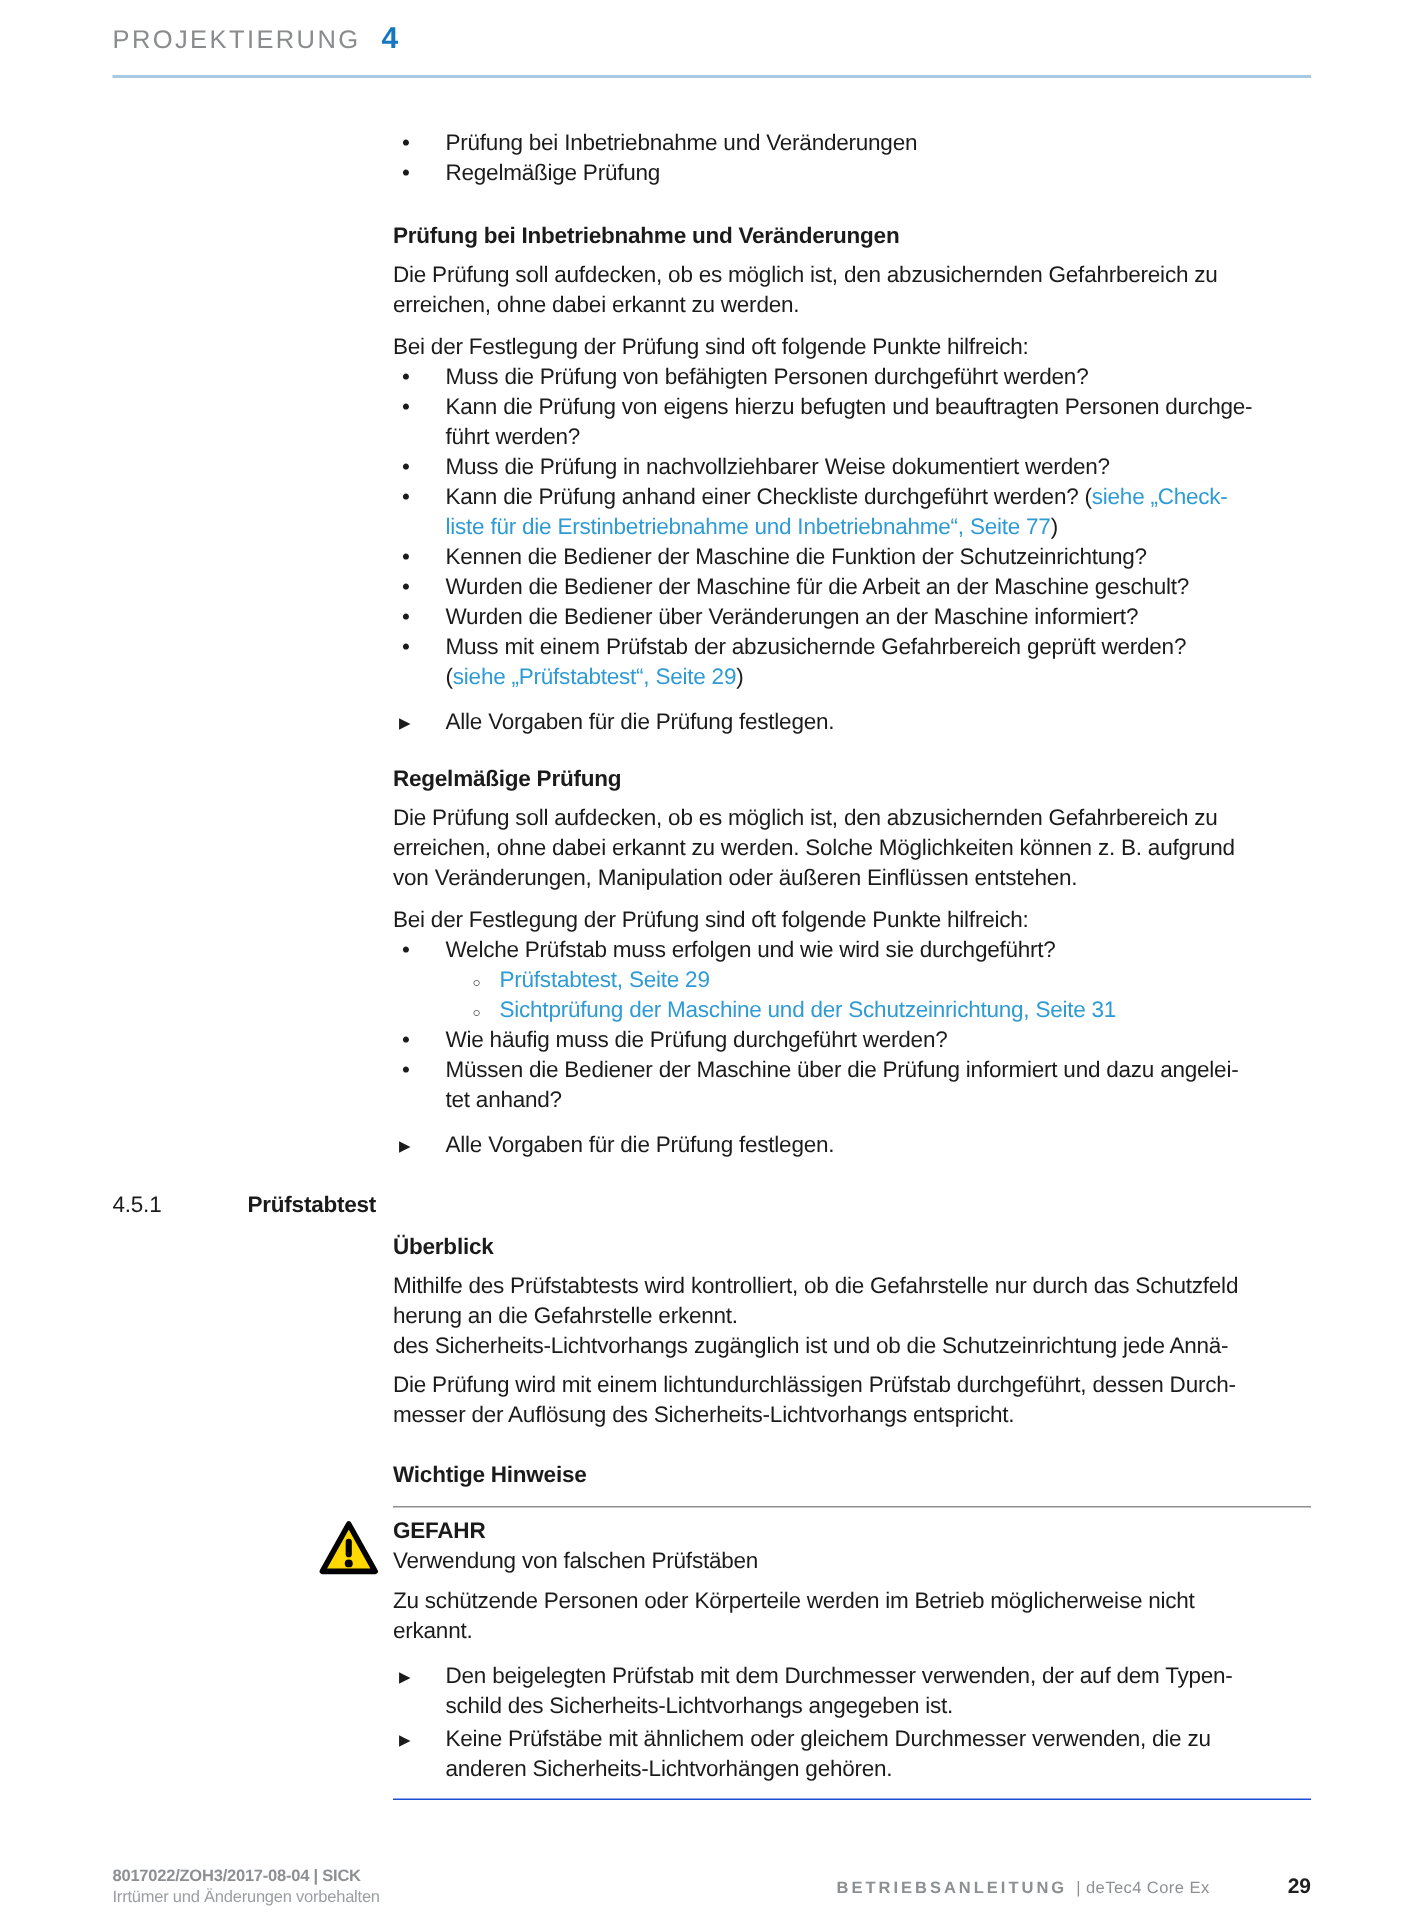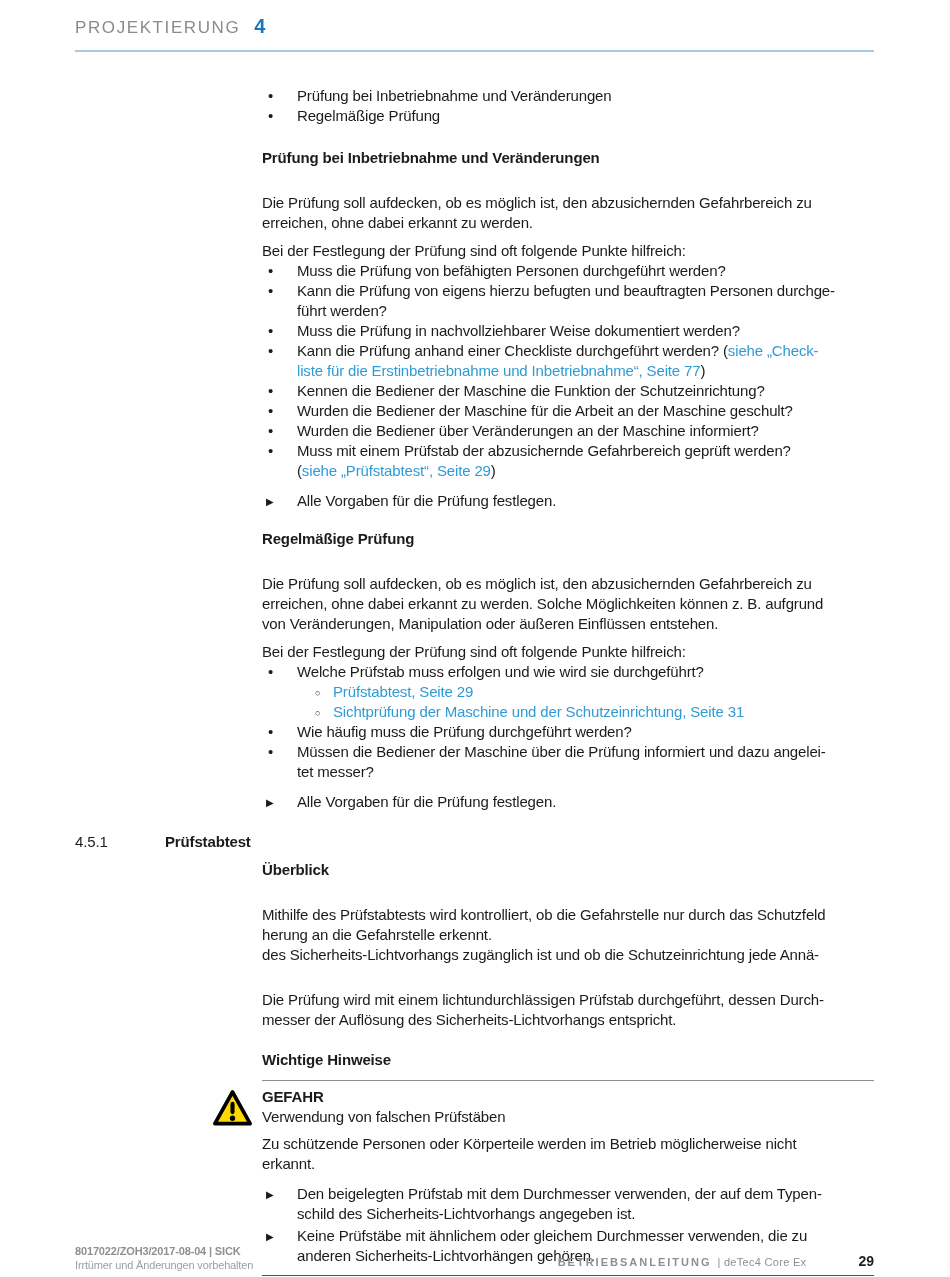--- a/index.html
+++ b/index.html
@@ -11,21 +11,21 @@
   }
   .header{padding:16px 76px 0 75px}
   .header-row{display:flex;align-items:baseline;height:26px}
   .chapter-title{color:#898b8d;font-size:17px;letter-spacing:1.6px}
   .chapter-number{color:#1577bd;font-size:20px;font-weight:bold;margin-left:14px;letter-spacing:0}
   .header-rule{margin-top:8px;border-top:2px solid #a7c9e2;height:0}
   .col{margin-left:262px;margin-right:76px}
   .subhead{font-weight:bold;margin-top:22px}
   .subhead-tight{font-weight:bold;margin-top:8px}
   .subhead-notes{font-weight:bold;margin-top:20px}
-  .para{margin-top:25px}
+  .para{margin-top:6px}
   .para-tight{margin-top:8px}
   .intro{margin-top:34px}
   .line{white-space:nowrap}
   .link{color:#2f9bd5}
   .item{position:relative;padding-left:35px}
   .marker{position:absolute;left:6px;top:0;color:#1b1b1b}
   .m-disc{font-size:15px}
   .m-circle{font-size:9px;top:1px}
   .indent1{padding-left:71px}
   .indent1 .marker{left:53px}
@@ -36,21 +36,21 @@
   .section-number{width:90px}
   .section-title{font-weight:bold}
   .danger{margin:10px 76px 0 262px;border-top:1px solid #8f8f8f;border-bottom:1px solid #1d4ed8;
           padding:6px 0 9px;position:relative}
   .danger-icon{position:absolute;left:-50px;top:8px;width:41px;height:38px}
   .danger-title{font-weight:bold}
   .danger-body{margin-top:7px}
   .danger-actions{margin-top:10px}
   .danger-actions .item + .item{margin-top:2px}
   .footer{position:absolute;left:75px;right:76px;top:1244px;display:flex;
-          justify-content:space-between;align-items:flex-end}
+          justify-content:space-between;align-items:center}
   .footer-left{font-size:11px;line-height:14px;color:#9b9ea1}
   .footer-doc-id{font-weight:bold;color:#8d9093}
   .footer-right{display:flex;align-items:baseline}
   .footer-manual{font-size:11px;font-weight:bold;color:#8d9093;letter-spacing:2px}
   .footer-product{font-size:11px;font-weight:normal;color:#8d9093;letter-spacing:0.3px;margin-left:6px}
   .footer-page{font-size:14px;font-weight:bold;color:#1f1f1f;margin-left:52px;letter-spacing:0}
 </style>
 </head>
 <body>
 
@@ -174,21 +174,21 @@
     <div class="item">
       <span class="marker m-disc">•</span>
       <div class="content">
         <div class="line"><span class="seg">Wie häufig muss die Prüfung durchgeführt werden?</span></div>
       </div>
     </div>
     <div class="item">
       <span class="marker m-disc">•</span>
       <div class="content">
         <div class="line"><span class="seg">Müssen die Bediener der Maschine über die Prüfung informiert und dazu angelei-</span></div>
-        <div class="line"><span class="seg">tet messer?</span></div>
+        <div class="line"><span class="seg">tet anhand?</span></div>
       </div>
     </div>
   </div>
 <div class="col action">
     <div class="item">
       <span class="marker m-arrow">▶</span>
       <div class="content">
         <div class="line"><span class="seg">Alle Vorgaben für die Prüfung festlegen.</span></div>
       </div>
     </div>

